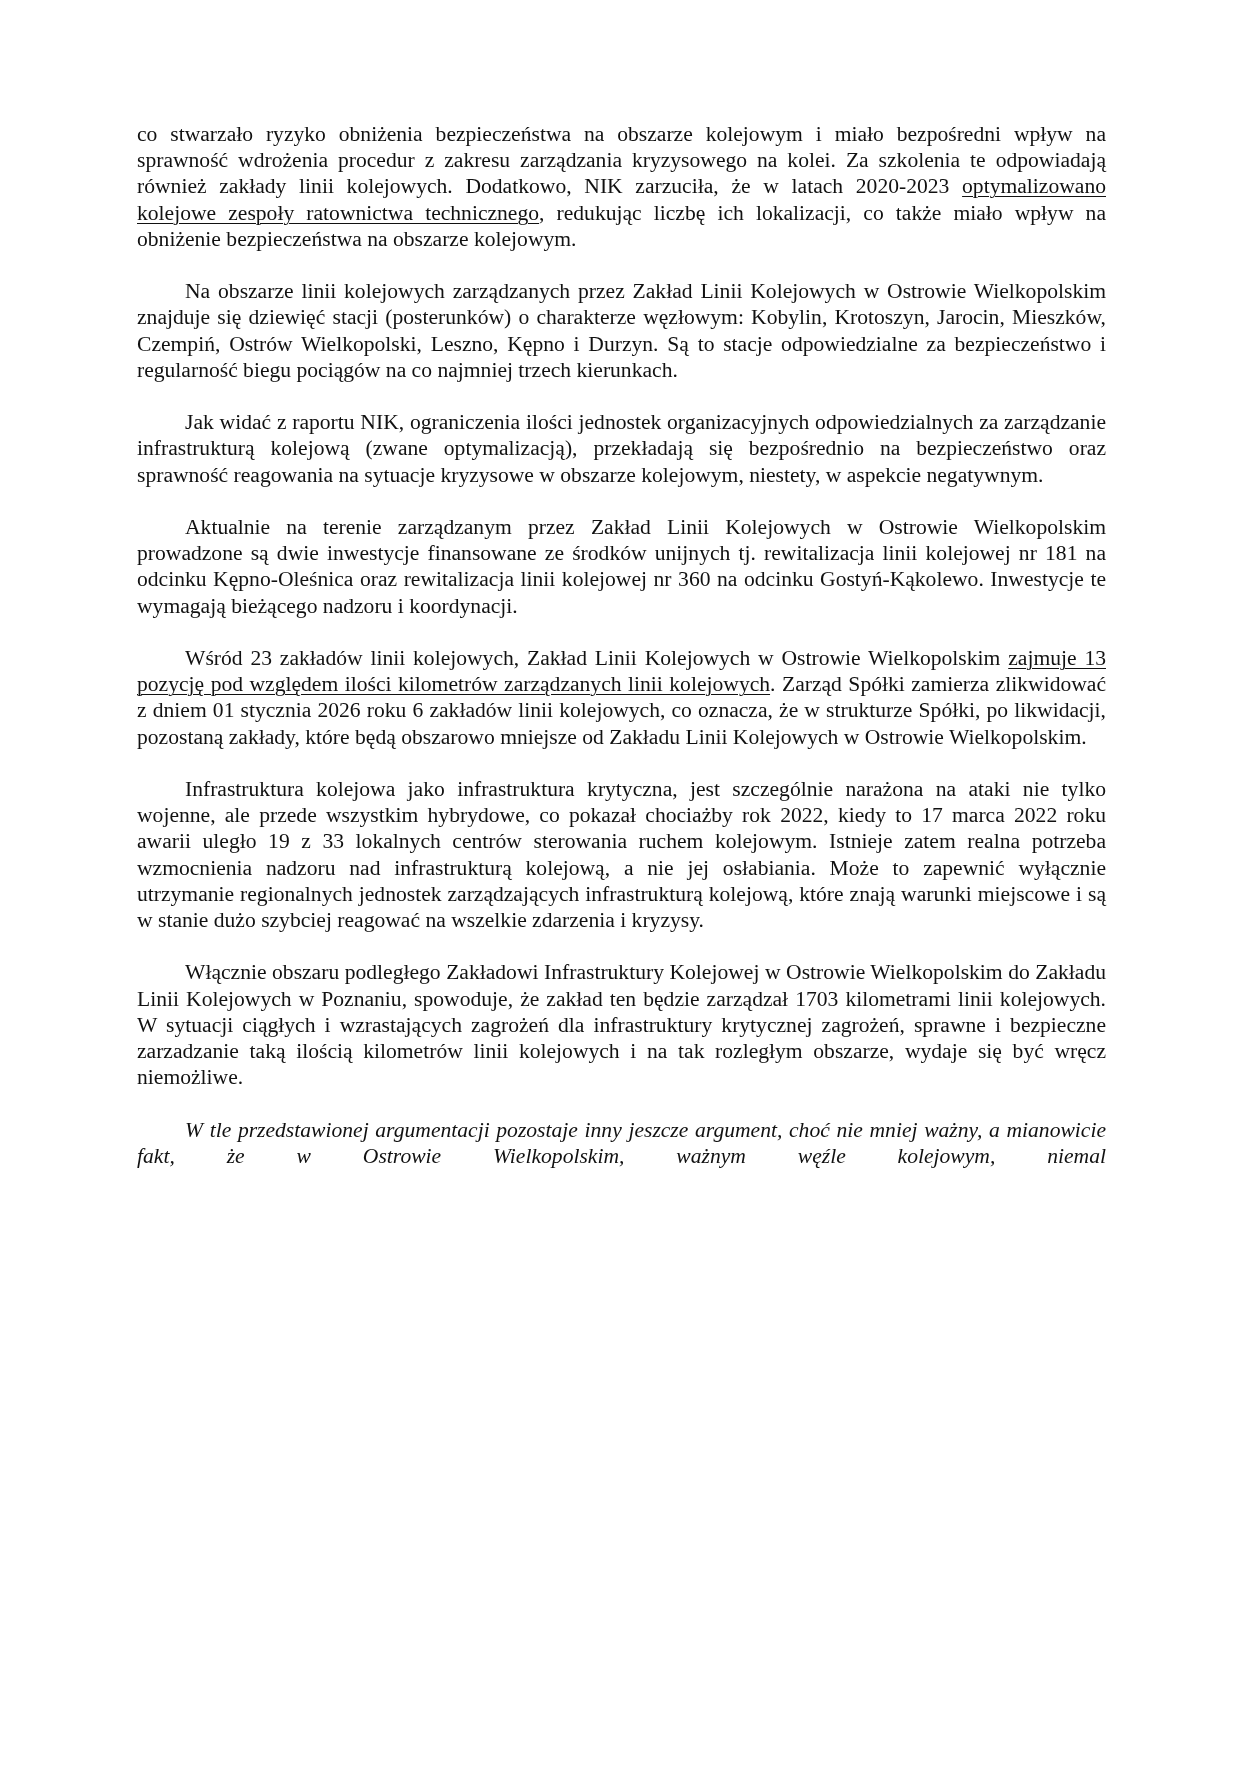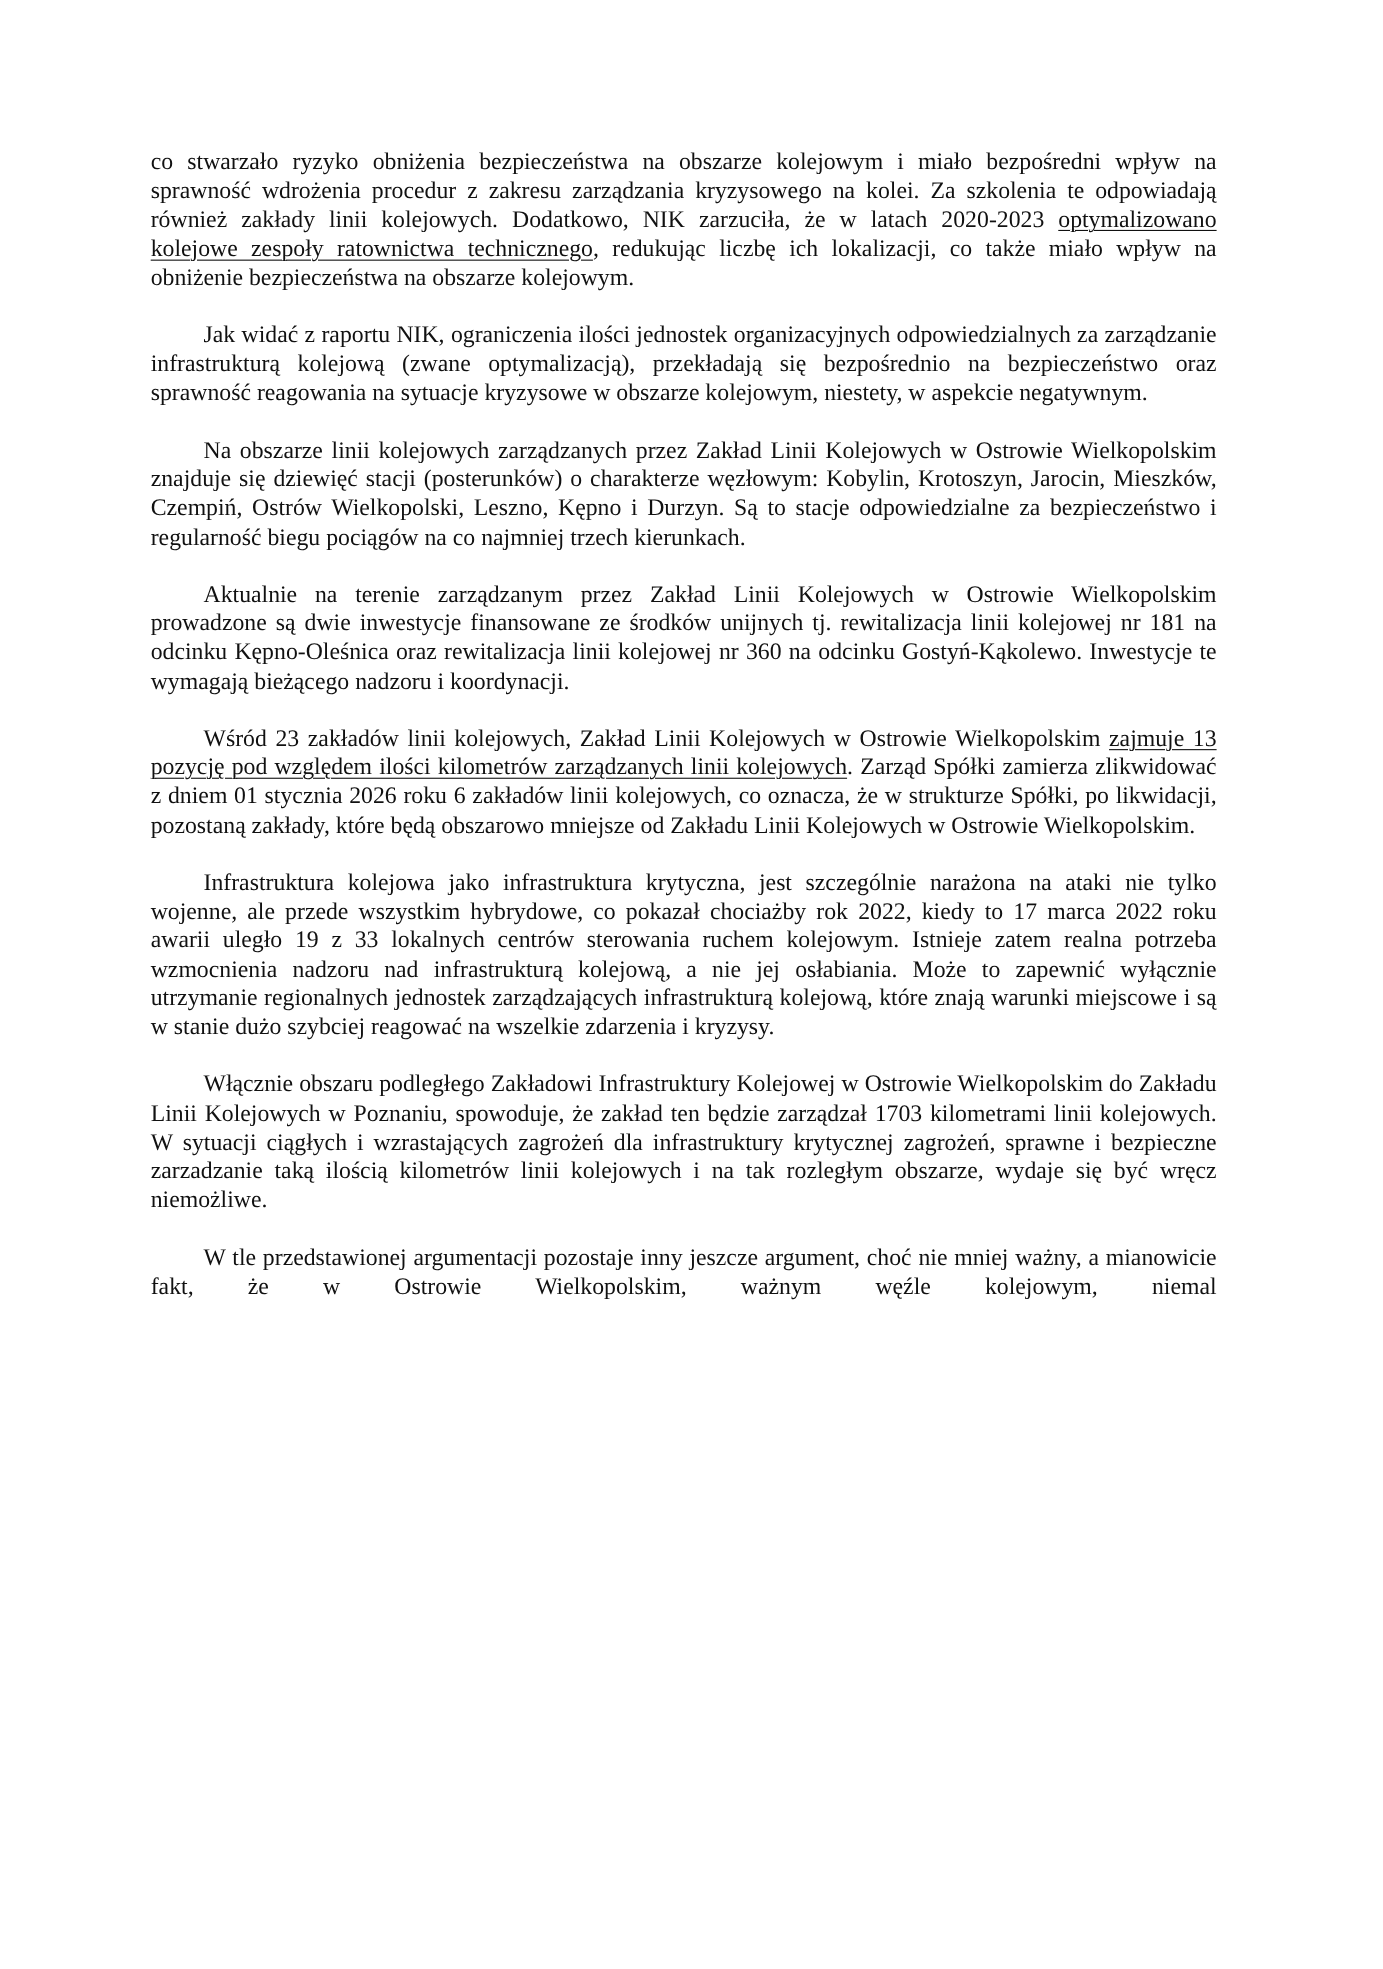--- a/index.html
+++ b/index.html
@@ -1,20 +1,20 @@
 <!DOCTYPE html>
 <html><head>
 <meta charset="utf-8">
 <style>
   html, body { margin: 0; padding: 0; background: #ffffff; }
   body { width: 1257px; height: 1790px; position: relative; overflow: hidden; }
   .page {
     position: absolute;
     left: 137px;
-    top: 134px;
+    top: 121px;
     width: 969px;
     font-family: "Liberation Serif", "DejaVu Serif", serif;
     font-size: 21.6px;
     line-height: 26.2px;
     color: #111111;
   }
   .para {
     margin: 0 0 26.2px 0;
     text-align: justify;
     text-align-last: left;
@@ -23,33 +23,33 @@
   .ul { text-decoration: underline; text-decoration-thickness: 1px; text-underline-offset: 3px; }
 </style>
 </head>
 <body>
 
 <div class="page">
   <p class="para">
     <span>co stwarzało ryzyko obniżenia bezpieczeństwa na obszarze kolejowym i miało bezpośredni wpływ na sprawność wdrożenia procedur z zakresu zarządzania kryzysowego na kolei. Za szkolenia te odpowiadają również zakłady linii kolejowych. Dodatkowo, NIK zarzuciła, że w latach 2020-2023 </span><span class="ul">optymalizowano kolejowe zespoły ratownictwa technicznego</span><span>, redukując liczbę ich lokalizacji, co także miało wpływ na obniżenie bezpieczeństwa na obszarze kolejowym.</span>
   </p>
   <p class="para indent">
-    <span>Jak widać z raportu NIK, ograniczenia ilości jednostek organizacyjnych odpowiedzialnych za zarządzanie infrastrukturą kolejową (zwane optymalizacją), przekładają się bezpośrednio na bezpieczeństwo oraz sprawność reagowania na sytuacje kryzysowe w obszarze kolejowym, niestety, w aspekcie negatywnym.</span>
+    <span>Na obszarze linii kolejowych zarządzanych przez Zakład Linii Kolejowych w Ostrowie Wielkopolskim znajduje się dziewięć stacji (posterunków) o charakterze węzłowym: Kobylin, Krotoszyn, Jarocin, Mieszków, Czempiń, Ostrów Wielkopolski, Leszno, Kępno i Durzyn. Są to stacje odpowiedzialne za bezpieczeństwo i regularność biegu pociągów na co najmniej trzech kierunkach.</span>
   </p>
   <p class="para indent">
-    <span>Na obszarze linii kolejowych zarządzanych przez Zakład Linii Kolejowych w Ostrowie Wielkopolskim znajduje się dziewięć stacji (posterunków) o charakterze węzłowym: Kobylin, Krotoszyn, Jarocin, Mieszków, Czempiń, Ostrów Wielkopolski, Leszno, Kępno i Durzyn. Są to stacje odpowiedzialne za bezpieczeństwo i regularność biegu pociągów na co najmniej trzech kierunkach.</span>
+    <span>Jak widać z raportu NIK, ograniczenia ilości jednostek organizacyjnych odpowiedzialnych za zarządzanie infrastrukturą kolejową (zwane optymalizacją), przekładają się bezpośrednio na bezpieczeństwo oraz sprawność reagowania na sytuacje kryzysowe w obszarze kolejowym, niestety, w aspekcie negatywnym.</span>
   </p>
   <p class="para indent">
     <span>Aktualnie na terenie zarządzanym przez Zakład Linii Kolejowych w Ostrowie Wielkopolskim prowadzone są dwie inwestycje finansowane ze środków unijnych tj. rewitalizacja linii kolejowej nr 181 na odcinku Kępno-Oleśnica oraz rewitalizacja linii kolejowej nr 360 na odcinku Gostyń-Kąkolewo. Inwestycje te wymagają bieżącego nadzoru i koordynacji.</span>
   </p>
   <p class="para indent">
     <span>Wśród 23 zakładów linii kolejowych, Zakład Linii Kolejowych w Ostrowie Wielkopolskim </span><span class="ul">zajmuje 13 pozycję pod względem ilości kilometrów zarządzanych linii kolejowych</span><span>. Zarząd Spółki zamierza zlikwidować z dniem 01 stycznia 2026 roku 6 zakładów linii kolejowych, co oznacza, że w strukturze Spółki, po likwidacji, pozostaną zakłady, które będą obszarowo mniejsze od Zakładu Linii Kolejowych w Ostrowie Wielkopolskim.</span>
   </p>
   <p class="para indent">
     <span>Infrastruktura kolejowa jako infrastruktura krytyczna, jest szczególnie narażona na ataki nie tylko wojenne, ale przede wszystkim hybrydowe, co pokazał chociażby rok 2022, kiedy to 17 marca 2022 roku awarii uległo 19 z 33 lokalnych centrów sterowania ruchem kolejowym. Istnieje zatem realna potrzeba wzmocnienia nadzoru nad infrastrukturą kolejową, a nie jej osłabiania. Może to zapewnić wyłącznie utrzymanie regionalnych jednostek zarządzających infrastrukturą kolejową, które znają warunki miejscowe i są w stanie dużo szybciej reagować na wszelkie zdarzenia i kryzysy.</span>
   </p>
   <p class="para indent">
     <span>Włącznie obszaru podległego Zakładowi Infrastruktury Kolejowej w Ostrowie Wielkopolskim do Zakładu Linii Kolejowych w Poznaniu, spowoduje, że zakład ten będzie zarządzał 1703 kilometrami linii kolejowych. W sytuacji ciągłych i wzrastających zagrożeń dla infrastruktury krytycznej zagrożeń, sprawne i bezpieczne zarzadzanie taką ilością kilometrów linii kolejowych i na tak rozległym obszarze, wydaje się być wręcz niemożliwe.</span>
   </p>
-  <p class="para indent" style="text-align-last: justify;">
+  <p class="para indent" style="text-align-last: justify; font-style: italic;">
     <span>W tle przedstawionej argumentacji pozostaje inny jeszcze argument, choć nie mniej ważny, a mianowicie fakt, że w Ostrowie Wielkopolskim, ważnym węźle kolejowym, niemal</span>
   </p>
 </div>
 
 </body></html>

